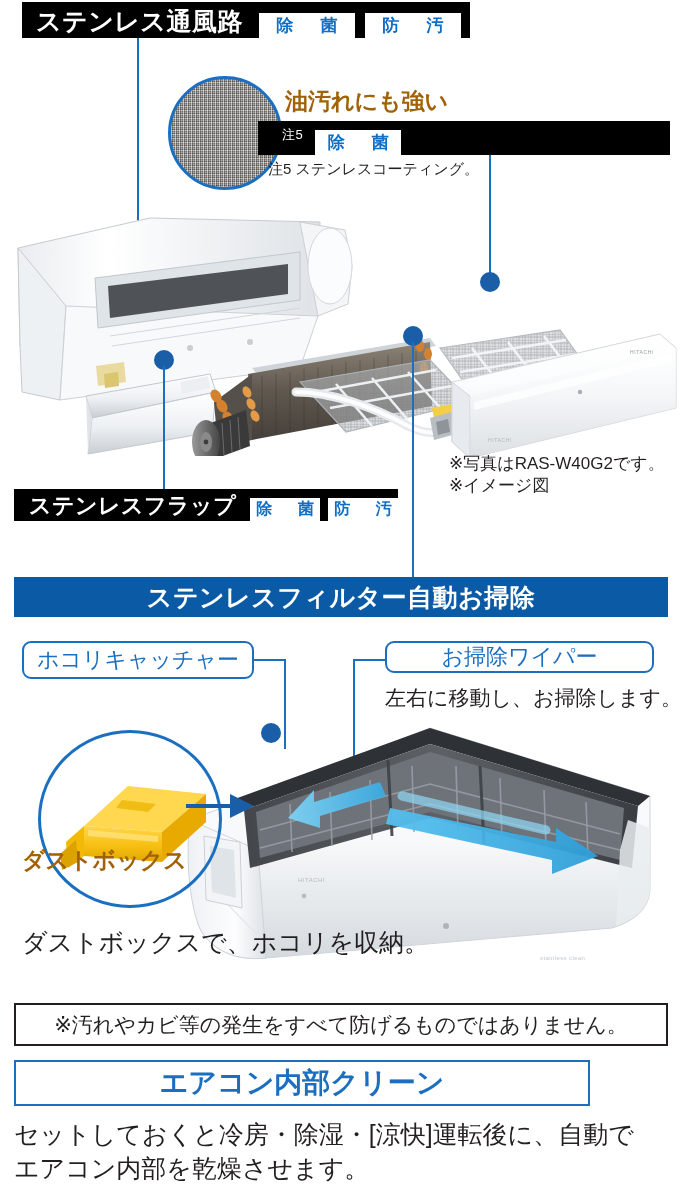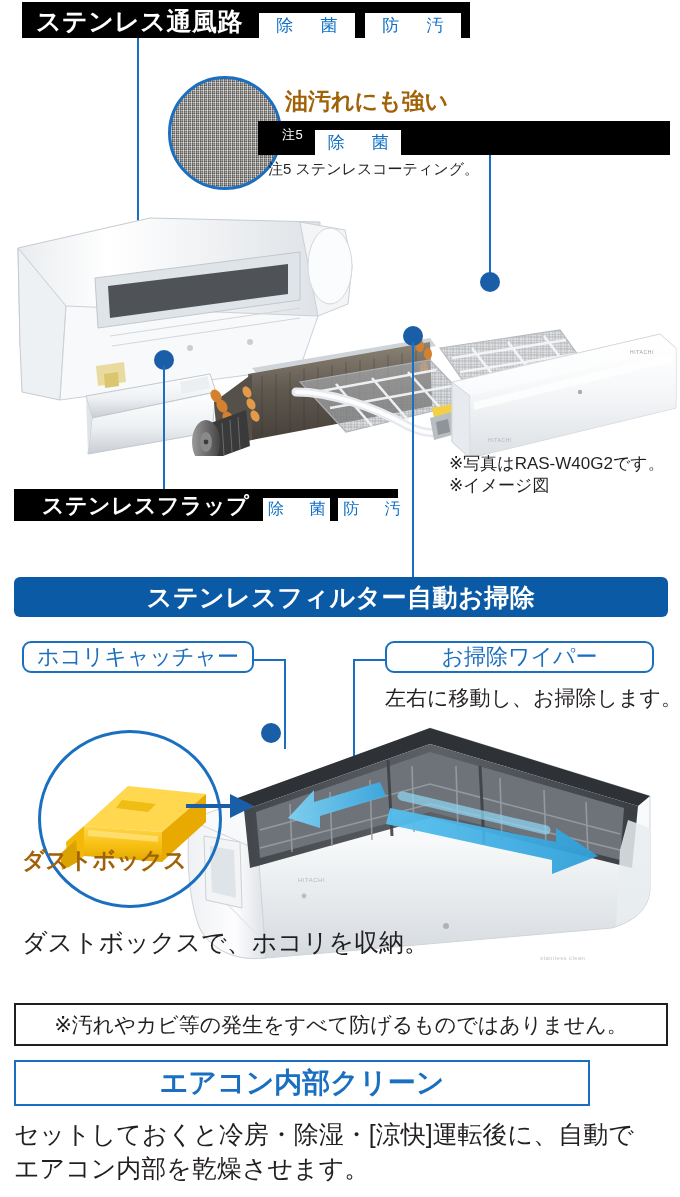--- a/index.html
+++ b/index.html
@@ -12,21 +12,21 @@
 
   
   .titlebar{
     background:#000000;display:flex;align-items:flex-end;
     box-sizing:border-box;
   }
   .titlebar .t{
     color:#ffffff;font-weight:700;letter-spacing:.5px;white-space:nowrap;
   }
   .badge{
-    background:#ffffff;color:#0f6fc4;font-weight:400;
+    background:#ffffff;color:#0f6fc4;font-weight:700;
     display:inline-flex;align-items:center;justify-content:center;
     letter-spacing:.30em;text-indent:.30em;box-sizing:border-box;
     white-space:nowrap;
   }
 
   
   .bannerbar{
     background:#0b5aa6;display:flex;align-items:center;justify-content:center;
     box-sizing:border-box;
   }
@@ -269,31 +269,31 @@
 
 <div class="abs dot" style="left:154px;top:350px;width:20px;height:20px;"></div>
 <div class="abs lead" style="left:163px;top:366px;width:2px;height:125px;"></div>
 
 <div class="abs dot" style="left:403px;top:326px;width:20px;height:20px;"></div>
 <div class="abs lead" style="left:412px;top:342px;width:2px;height:235px;"></div>
 
 <div class="abs txt" style="left:449px;top:452px;font-size:17px;">※写真はRAS-W40G2です。</div>
 <div class="abs txt" style="left:449px;top:474px;font-size:17px;">※イメージ図</div>
 
-<div class="abs titlebar" style="left:14px;top:489px;width:384px;height:32px;padding-left:28px;">
+<div class="abs titlebar" style="left:14px;top:489px;width:384px;height:32px;padding-left:15px;">
   <span class="t" style="font-size:22px;">ステンレスフラップ</span>
   <span class="badge" style="margin-left:14px;width:88px;height:23px;font-size:16px;">除　菌</span>
   <span class="badge" style="margin-left:8px;width:88px;height:23px;font-size:16px;">防　汚</span>
 </div>
 
-<div class="abs bannerbar" style="left:14px;top:577px;width:654px;height:40px;border-radius:6px;">
+<div class="abs bannerbar" style="left:14px;top:577px;width:654px;height:40px;">
   <span class="t" style="font-size:25px;">ステンレスフィルター自動お掃除</span>
 </div>
 
-<div class="abs chip" style="left:22px;top:641px;width:232px;height:32px;">
+<div class="abs chip" style="left:22px;top:641px;width:232px;height:38px;">
   <span style="font-size:22px;">ホコリキャッチャー</span>
 </div>
 
 <div class="abs lead" style="left:254px;top:659px;width:32px;height:2px;"></div>
 <div class="abs lead" style="left:284px;top:659px;width:2px;height:90px;"></div>
 <div class="abs dot" style="left:261px;top:723px;width:20px;height:20px;"></div>
 <div class="abs lead" style="left:271px;top:735px;width:2px;height:0px;"></div>
 
 <div class="abs chip" style="left:385px;top:641px;width:269px;height:32px;">
   <span style="font-size:22px;">お掃除ワイパー</span>

